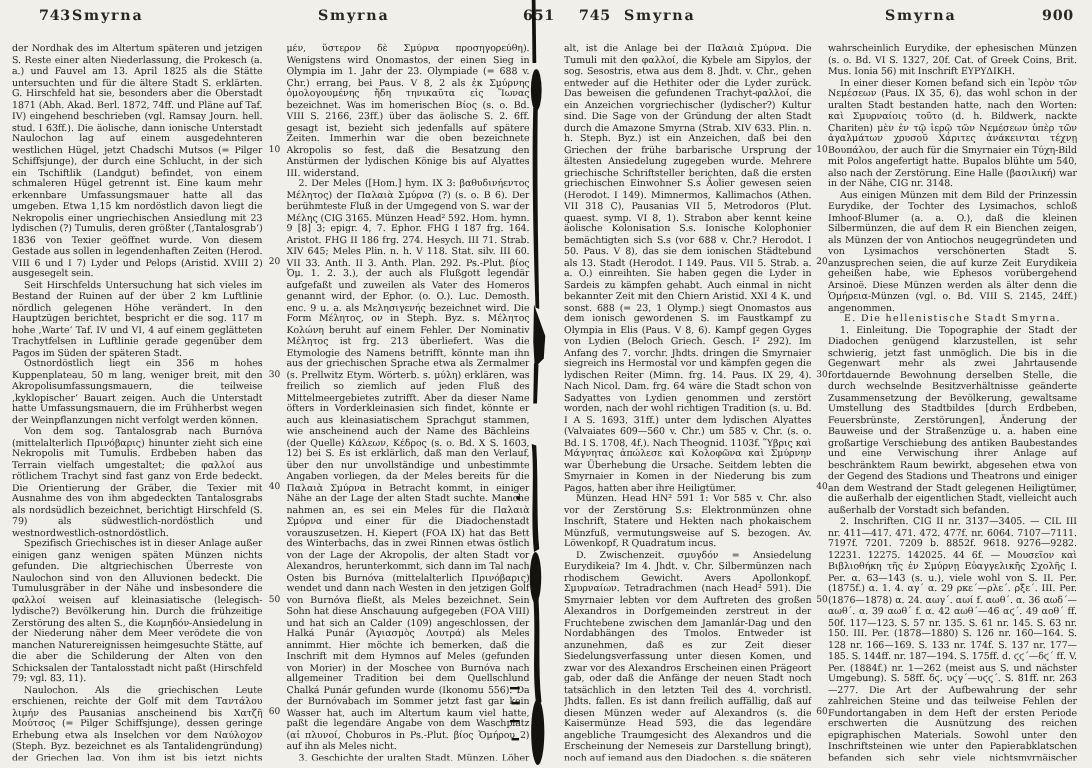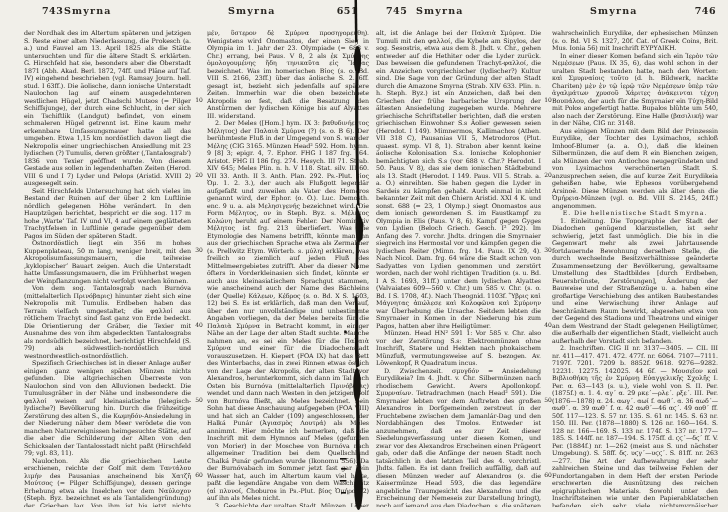--- a/index.html
+++ b/index.html
@@ -1,19 +1,19 @@
 <!DOCTYPE html>
 <html lang="de"><head>
 <meta charset="utf-8">
 <style>
   html,body{margin:0;padding:0;background:#e8e6e0;}
   .spread{position:relative;width:728px;height:512px;background:#f1efe9;overflow:hidden;
           font-family:"DejaVu Serif","Liberation Serif",serif;color:#25221c;}
   .page{position:absolute;top:0;height:512px;width:364px;}
-  #page-left{left:16px;}
+  #page-left{left:0;padding-left:28px;}
   #page-right{left:364px;}
 
   .pagehead{position:absolute;top:5px;left:0;right:0;height:15px;
             font-size:9.5px;font-weight:bold;color:#2a2722;}
   .pagehead .num{position:absolute;letter-spacing:.5px;}
   .pagehead .title{position:absolute;width:110px;text-align:left;letter-spacing:1.2px;}
   #page-left .num-l{left:26px;}      #page-left .title-a{left:48px;}
   #page-left .title-b{left:212px;}   #page-left .num-r{right:22px;}
   #page-right .num-l{left:22px;}     #page-right .title-a{left:52px;}
   #page-right .title-b{left:226px;}  #page-right .num-r{right:12px;}
@@ -94,21 +94,21 @@
       <rect x="2" y="480" width="6.5" height="1.6"></rect>
       <rect x="3" y="492" width="5" height="1.6"></rect>
     </g>
   </svg>
 
   <section class="page" id="page-right">
     <header class="pagehead">
       <span class="num num-l">745</span>
       <span class="title title-a">Smyrna</span>
       <span class="title title-b">Smyrna</span>
-      <span class="num num-r">746</span>
+      <span class="num num-r">900</span>
     </header>
     <div class="col colA">
         <p class="noindent">alt, ist die Anlage bei der Παλαιὰ Σμύρνα. Die Tumuli mit den φαλλοί, die Kybele am Sipylos, der sog. Sesostris, etwa aus dem 8. Jhdt. v. Chr., gehen entweder auf die Hethiter oder die Lyder zurück. Das beweisen die gefundenen Trachyt-φαλλοί, die ein Anzeichen vorgriechischer (lydischer?) Kultur sind. Die Sage von der Gründung der alten Stadt durch die Amazone Smyrna (Strab. XIV 633. Plin. n. h. Steph. Byz.) ist ein Anzeichen, daß bei den Griechen der frühe barbarische Ursprung der ältesten Ansiedelung zugegeben wurde. Mehrere griechische Schriftsteller berichten, daß die ersten griechischen Einwohner S.s Äolier gewesen seien (Herodot. I 149). Mimnermos, Kallimachos (Athen. VII 318 C), Pausanias VII 5, Metrodoros (Plut. quaest. symp. VI 8, 1). Strabon aber kennt keine äolische Kolonisation S.s. Ionische Kolophonier bemächtigten sich S.s (vor 688 v. Chr.? Herodot. I 50. Paus. V 8), das sie dem ionischen Städtebund als 13. Stadt (Herodot. I 149. Paus. VII 5. Strab. a. a. O.) einreihten. Sie haben gegen die Lyder in Sardeis zu kämpfen gehabt. Auch einmal in nicht bekannter Zeit mit den Chiern Aristid. XXI 4 K. und sonst. 688 (= 23, 1 Olymp.) siegt Onomastos aus dem ionisch gewordenen S. im Faustkampf zu Olympia in Elis (Paus. V 8, 6). Kampf gegen Gyges von Lydien (Beloch Griech. Gesch. I² 292). Im Anfang des 7. vorchr. Jhdts. dringen die Smyrnaier siegreich ins Hermostal vor und kämpfen gegen die lydischen Reiter (Mimn. frg. 14. Paus. IX 29, 4). Nach Nicol. Dam. frg. 64 wäre die Stadt schon von Sadyattes von Lydien genommen und zerstört worden, nach der wohl richtigen Tradition (s. u. Bd. I A S. 1693, 31ff.) unter dem lydischen Alyattes (Valvaiates 609—560 v. Chr.) um 585 v. Chr. (s. o. Bd. I S. 1708, 4f.). Nach Theognid. 1103f. Ὕβρις καὶ Μάγνητας ἀπώλεσε καὶ Κολοφῶνα καὶ Σμύρνην war Überhebung die Ursache. Seitdem lebten die Smyrnaier in Komen in der Niederung bis zum Pagos, hatten aber ihre Heiligtümer.</p>
         <p class="indent">Münzen. Head HN² 591 1: Vor 585 v. Chr. also vor der Zerstörung S.s: Elektronmünzen ohne Inschrift, Statere und Hekten nach phokaischem Münzfuß, vermutungsweise auf S. bezogen. Av. Löwenkopf, R Quadratum incus.</p>
         <p class="indent">D. Zwischenzeit. σμυγδόν = Ansiedelung Eurydikeia? Im 4. Jhdt. v. Chr. Silbermünzen nach rhodischem Gewicht. Avers Apollonkopf. Σμυρναίων. Tetradrachmen (nach Head² 591). Die Smyrnaier lebten vor dem Auftreten des großen Alexandros in Dorfgemeinden zerstreut in der Fruchtebene zwischen dem Jamanlár-Dag und den Nordabhängen des Tmolos. Entweder ist anzunehmen, daß es zur Zeit dieser Siedelungsverfassung unter diesen Komen, und zwar vor des Alexandros Erscheinen einen Prägeort gab, oder daß die Anfänge der neuen Stadt noch tatsächlich in den letzten Teil des 4. vorchristl. Jhdts. fallen. Es ist dann freilich auffällig, daß auf diesen Münzen weder auf Alexandros (s. die Kaisermünze Head 593, die das legendäre angebliche Traumgesicht des Alexandros und die Erscheinung der Nemeseis zur Darstellung bringt), noch auf jemand aus den Diadochen, s. die späteren (Imhoof Österr. Jahresh. VIII (1905) 229f.), Bezug genommen wird. Das Porträt, sehr</p>
       </div>
     <div class="gutter-nums">
         <span>10</span>
         <span>20</span>
         <span>30</span>

